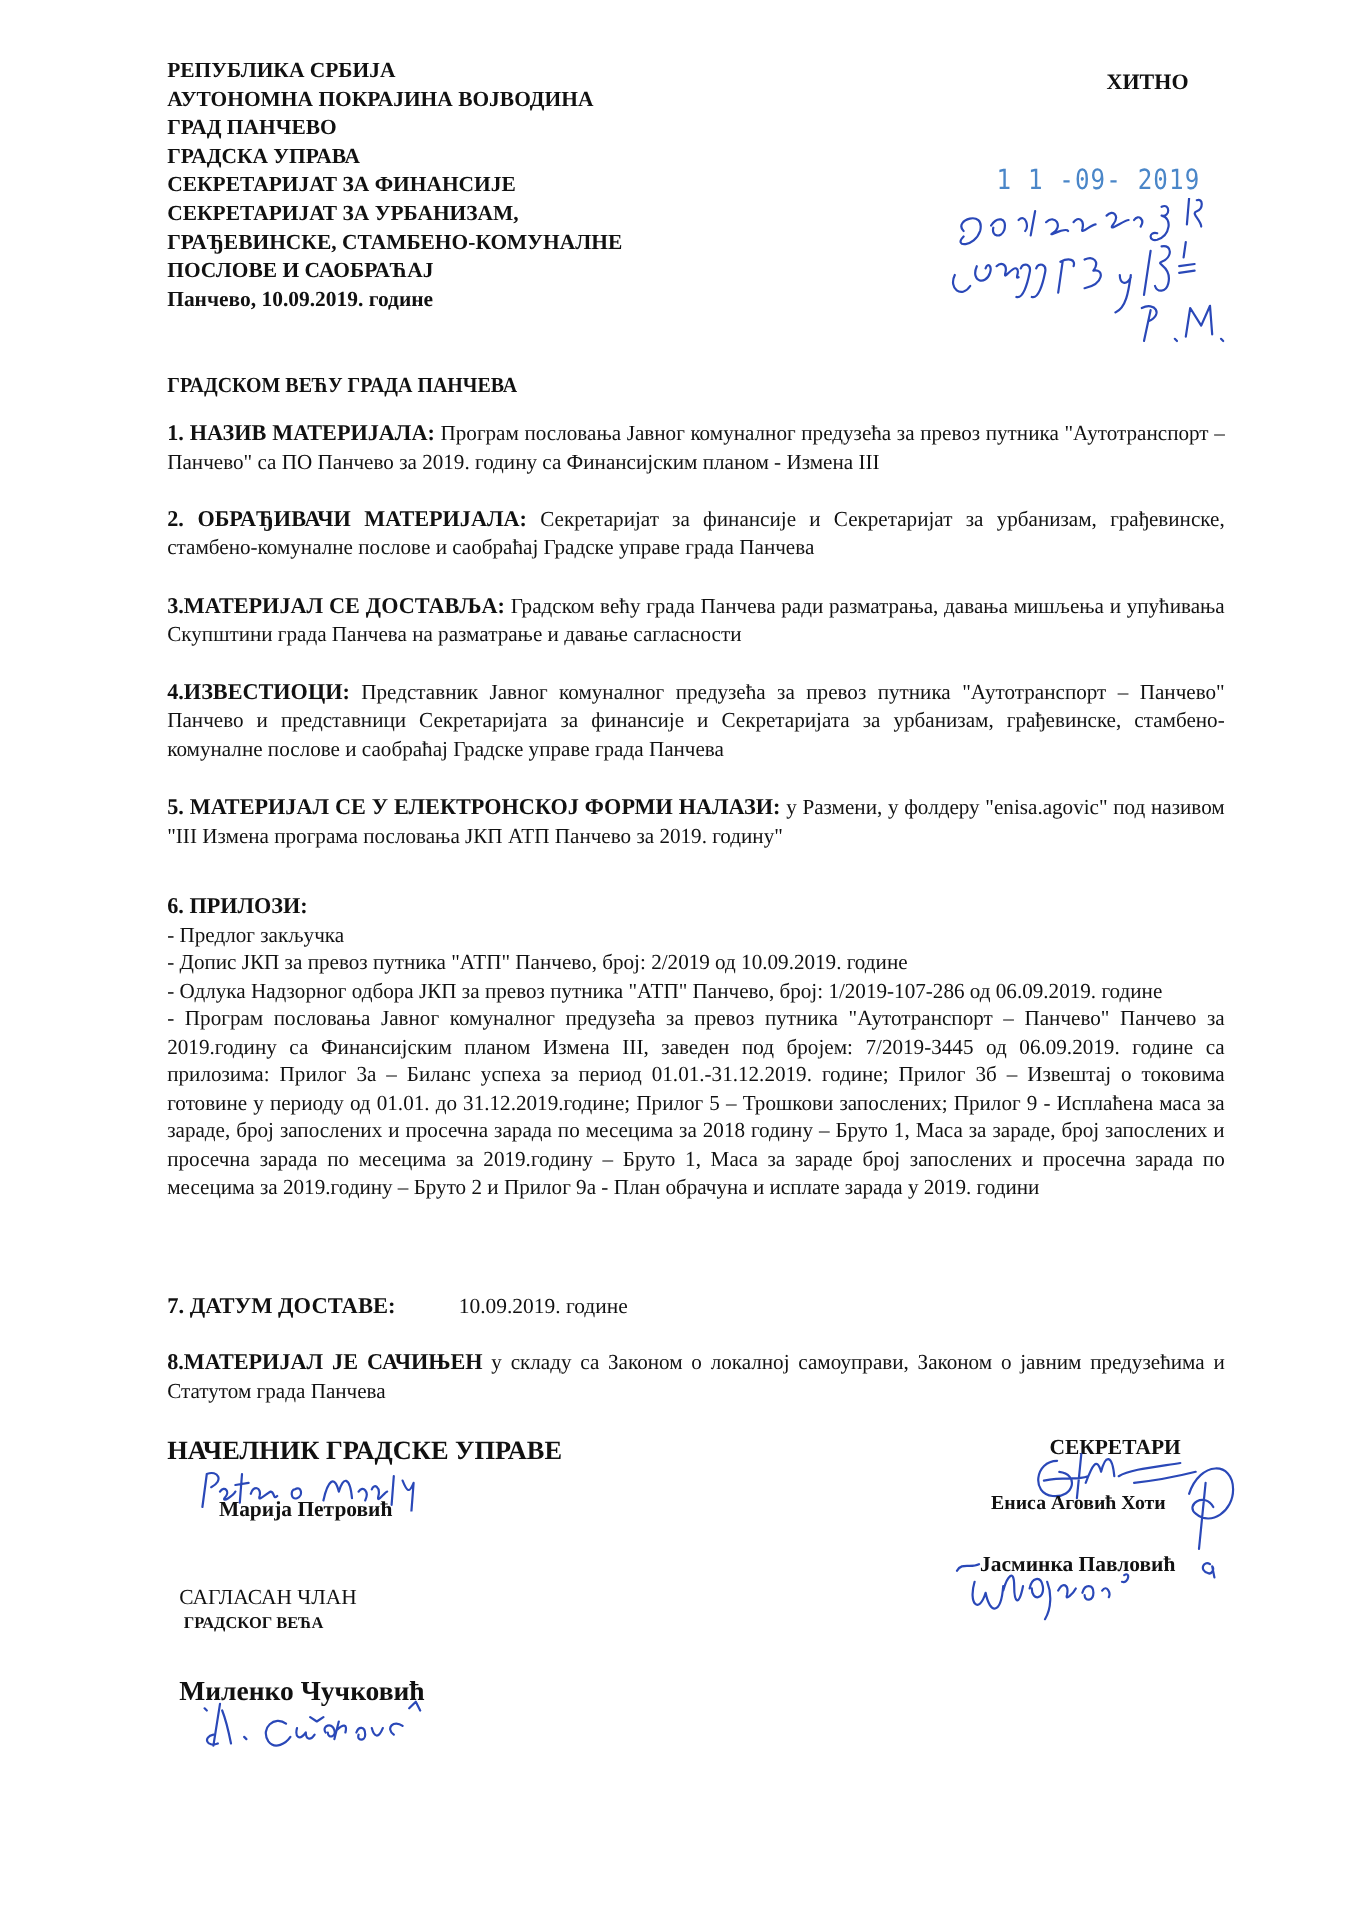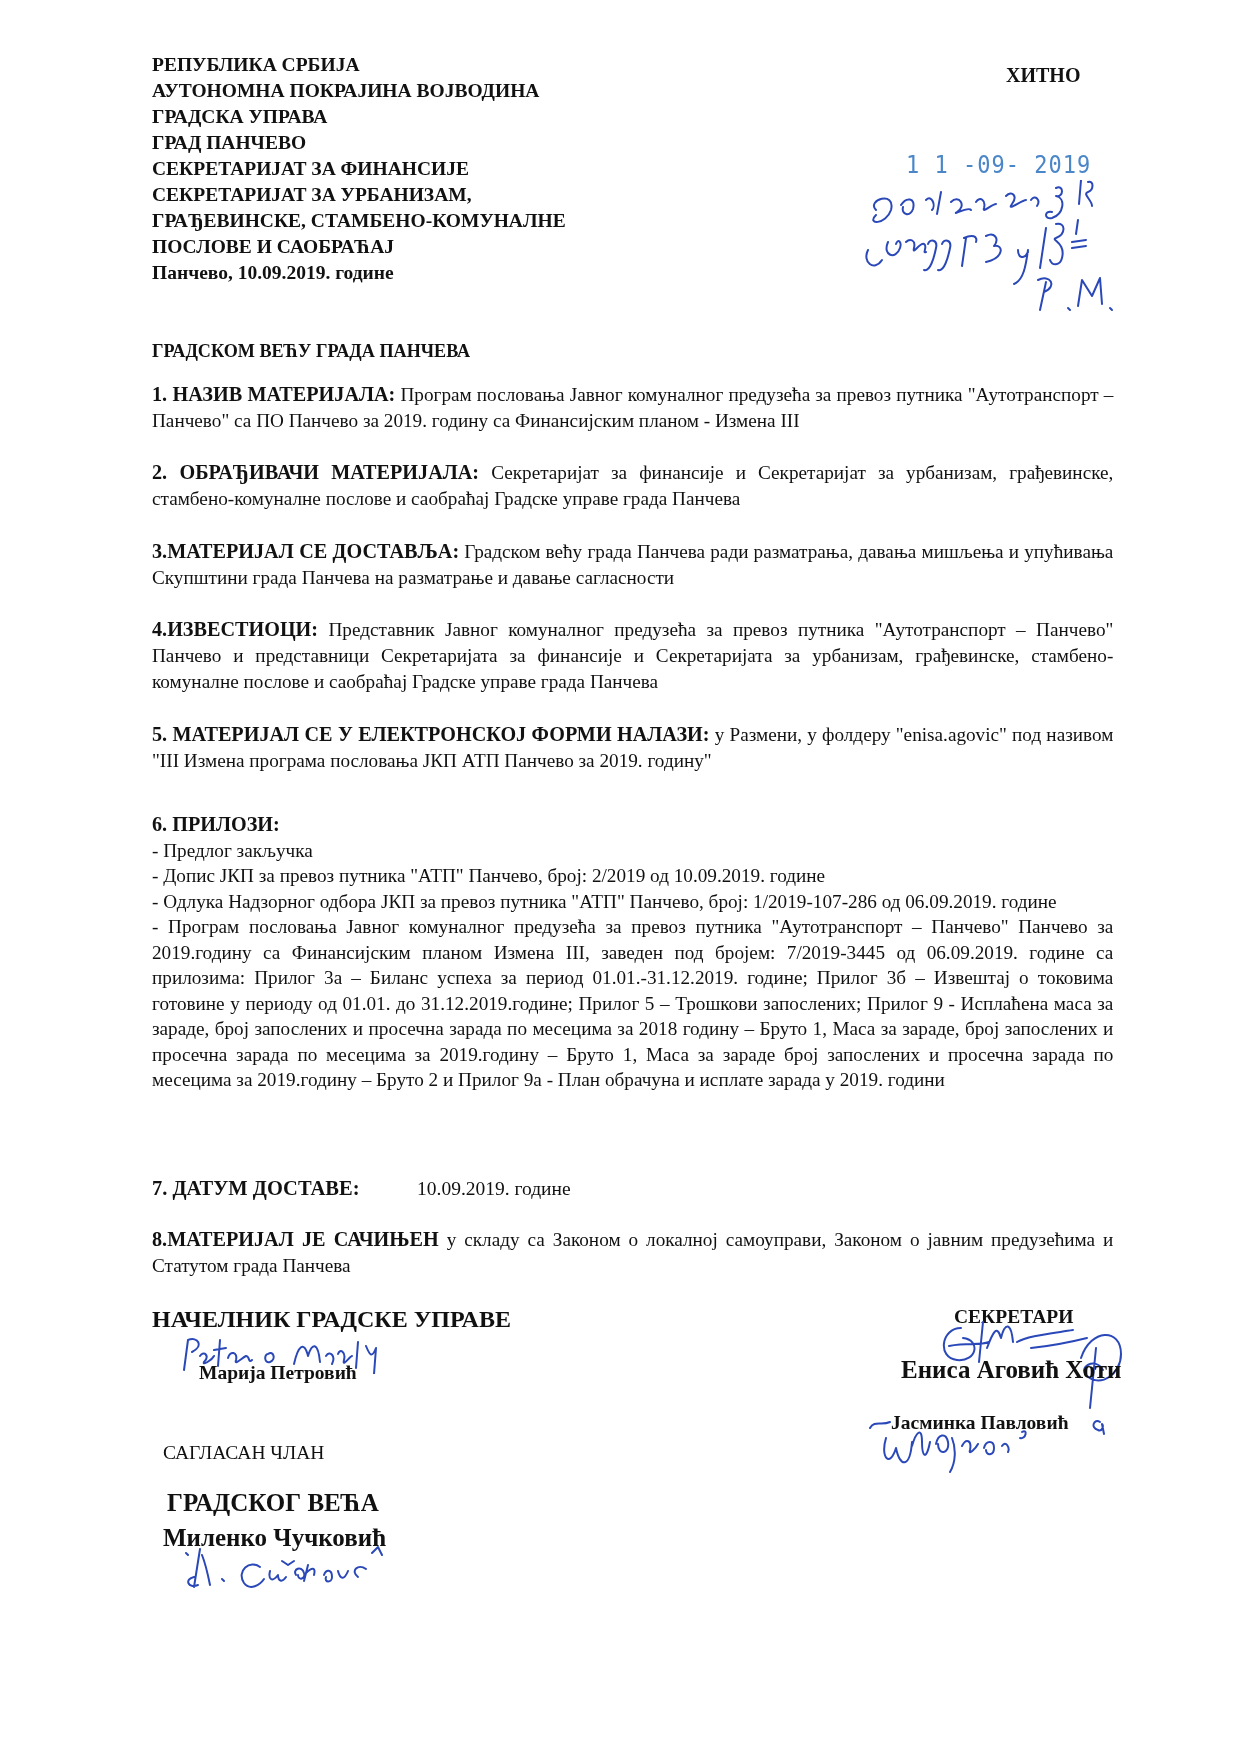--- a/index.html
+++ b/index.html
@@ -37,38 +37,38 @@
       transform: scaleX(0.985); transform-origin: left;
     }
     .sec b { font-weight: bold; font-size: 20.5px; }
     .sec p { margin: 0; }
     .list-line { margin: 0; }
     .date-row { position: absolute; left: 146px; top: 1177px; font-size: 19.5px; }
     .date-row b { font-weight: bold; font-size: 20.5px; display: inline-block; width: 265px; }
     .sig-left-title { position: absolute; left: 146px; top: 1306px; font-weight: bold; font-size: 24px; }
     .sig-left-name { position: absolute; left: 193px; top: 1362px; font-weight: bold; font-size: 19.5px; text-align: right; }
     .sig-member-1 { position: absolute; left: 157px; top: 1442px; font-weight: normal; font-size: 19.5px; }
-    .sig-member-2 { position: absolute; left: 161px; top: 1468px; font-weight: bold; font-size: 25px; margin-top: 21px; }
+    .sig-member-2 { position: absolute; left: 161px; top: 1468px; font-weight: bold; font-size: 15px; }
     .sig-member-name { position: absolute; left: 157px; top: 1524px; font-weight: bold; font-size: 25px; }
     .sig-right-title { position: absolute; left: 948px; top: 1306px; font-weight: bold; font-size: 19.5px; }
-    .sig-right-name1 { position: absolute; left: 895px; top: 1356px; font-weight: bold; font-size: 25px; }
+    .sig-right-name1 { position: absolute; left: 895px; top: 1356px; font-weight: bold; font-size: 18px; }
     .sig-right-name2 { position: absolute; left: 885px; top: 1412px; font-weight: bold; font-size: 19.5px; }
     .scribble { position: absolute; pointer-events: none; }
     .scribble path { fill: none; stroke: #2a48b8; stroke-width: 2; stroke-linecap: round; stroke-linejoin: round; }
   </style>
 </head>
 <body>
 
 <div class="page">
 
   <div class="hdr">
     <div>РЕПУБЛИКА СРБИЈА</div>
     <div>АУТОНОМНА ПОКРАЈИНА ВОЈВОДИНА</div>
+    <div>ГРАД ПАНЧЕВО</div>
     <div>ГРАДСКА УПРАВА</div>
-    <div>ГРАД ПАНЧЕВО</div>
     <div>СЕКРЕТАРИЈАТ ЗА ФИНАНСИЈЕ</div>
     <div>СЕКРЕТАРИЈАТ ЗА УРБАНИЗАМ,</div>
     <div>ГРАЂЕВИНСКЕ, СТАМБЕНО-КОМУНАЛНЕ</div>
     <div>ПОСЛОВЕ И САОБРАЋАЈ</div>
     <div>Панчево, 10.09.2019. године</div>
   </div>
 
   <div class="urgent">ХИТНО</div>
 
   <div class="stamp">1 1 -09- 2019</div>

